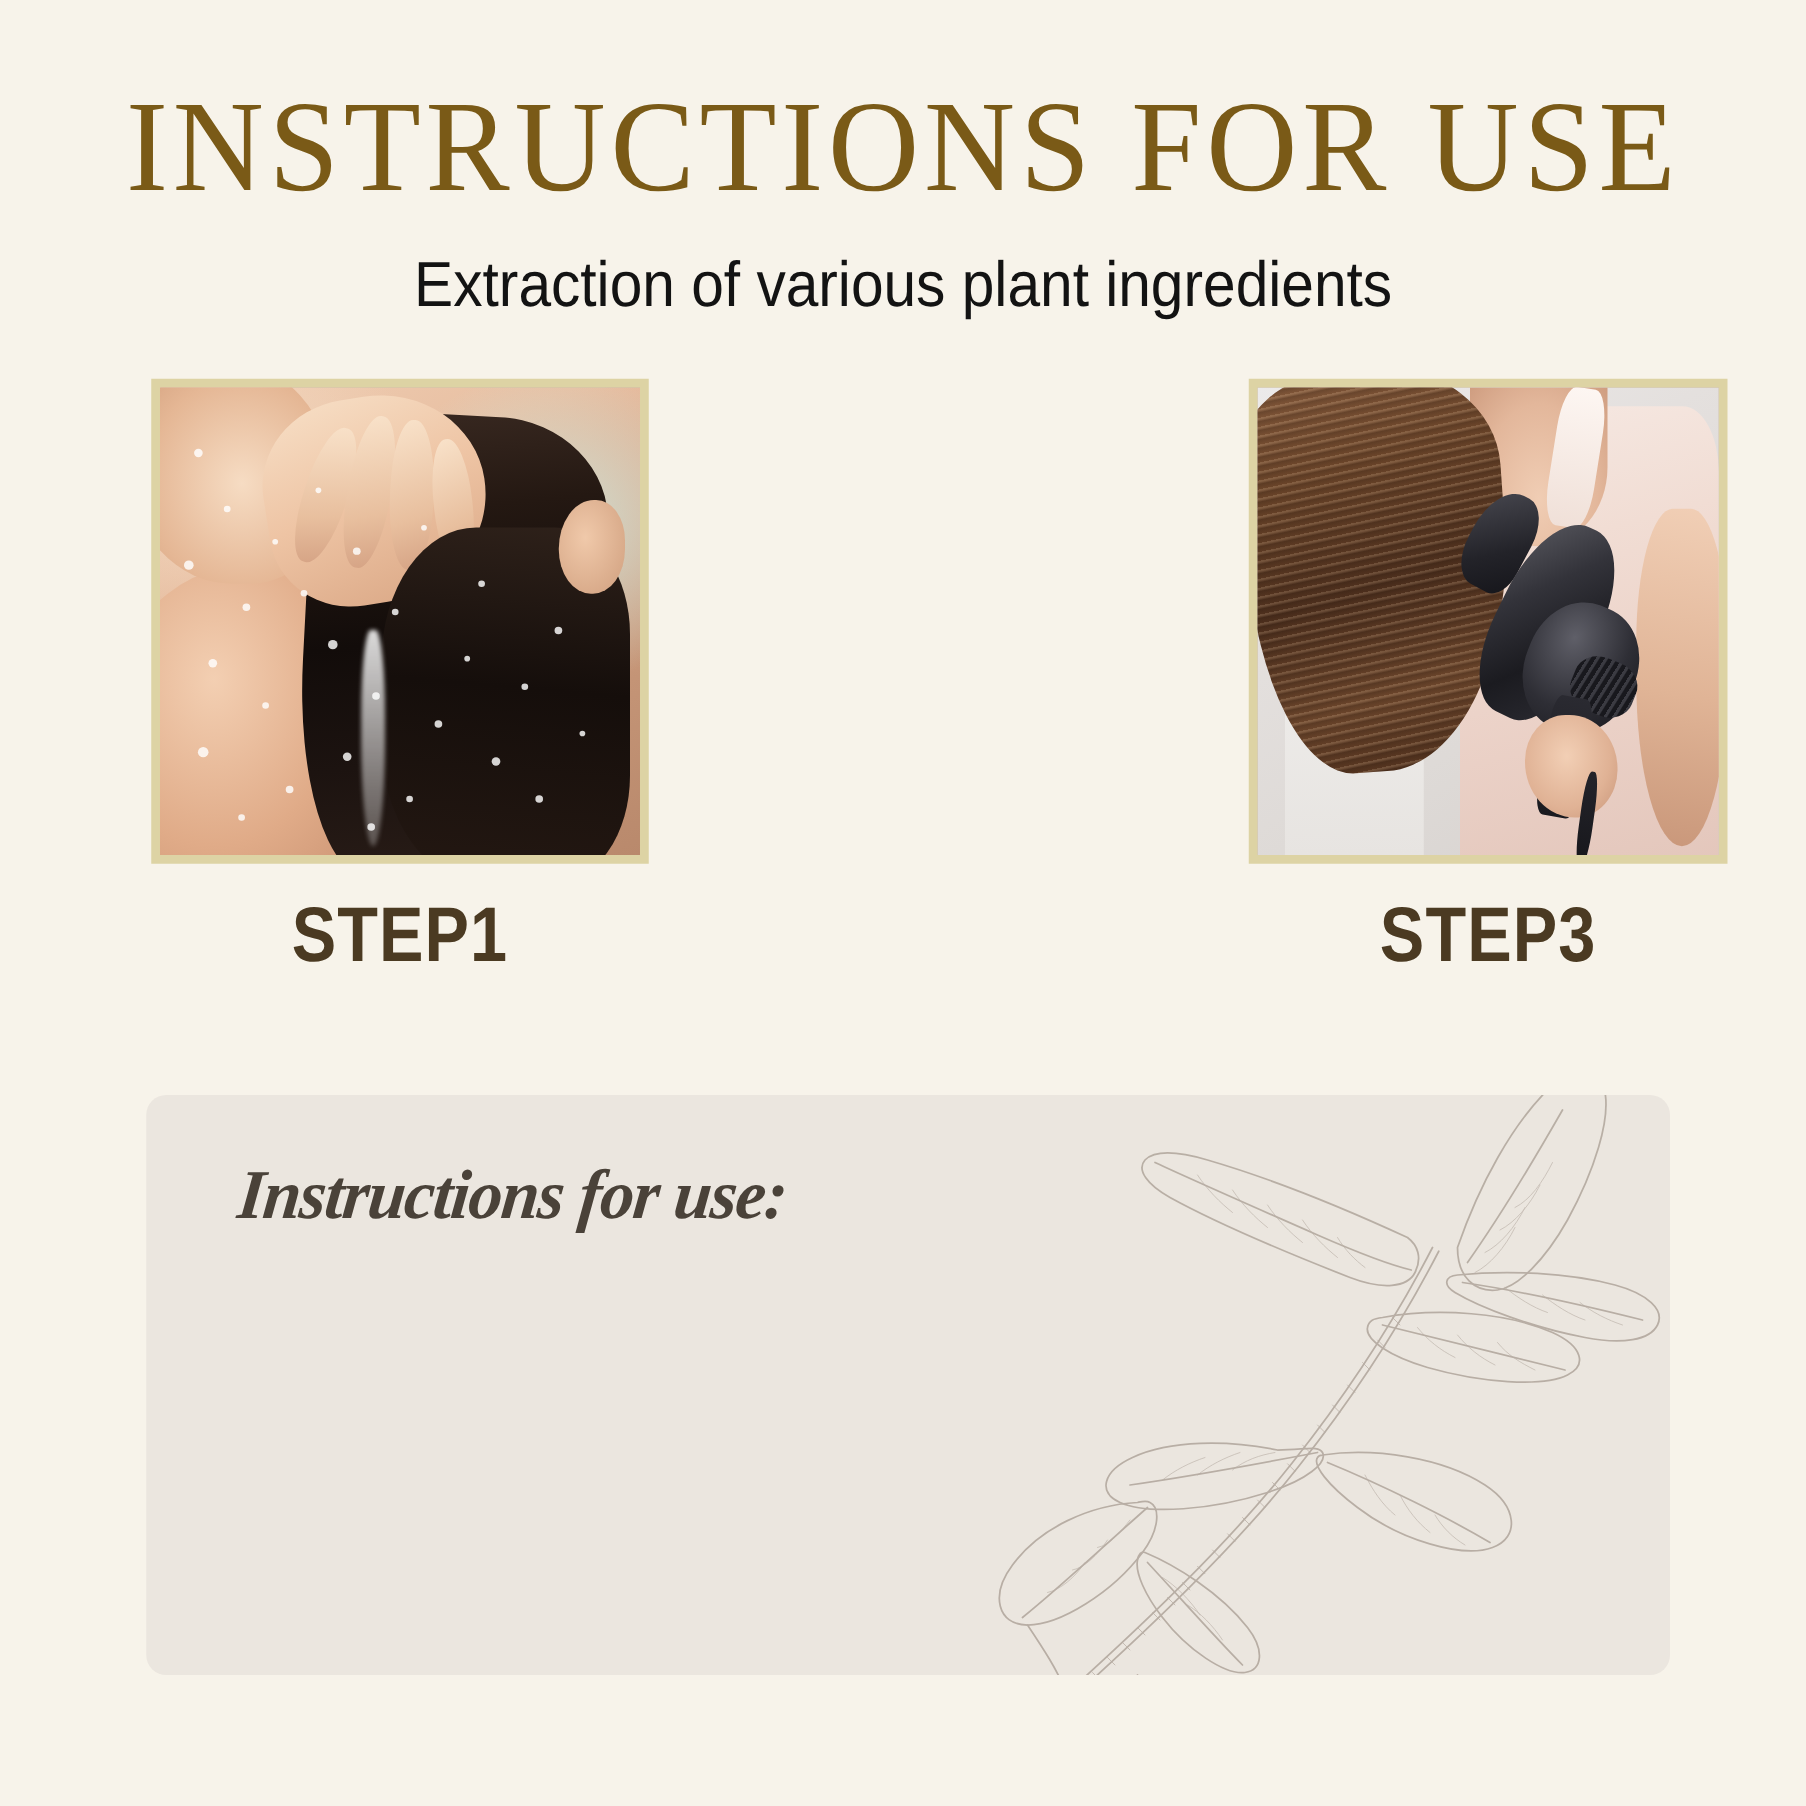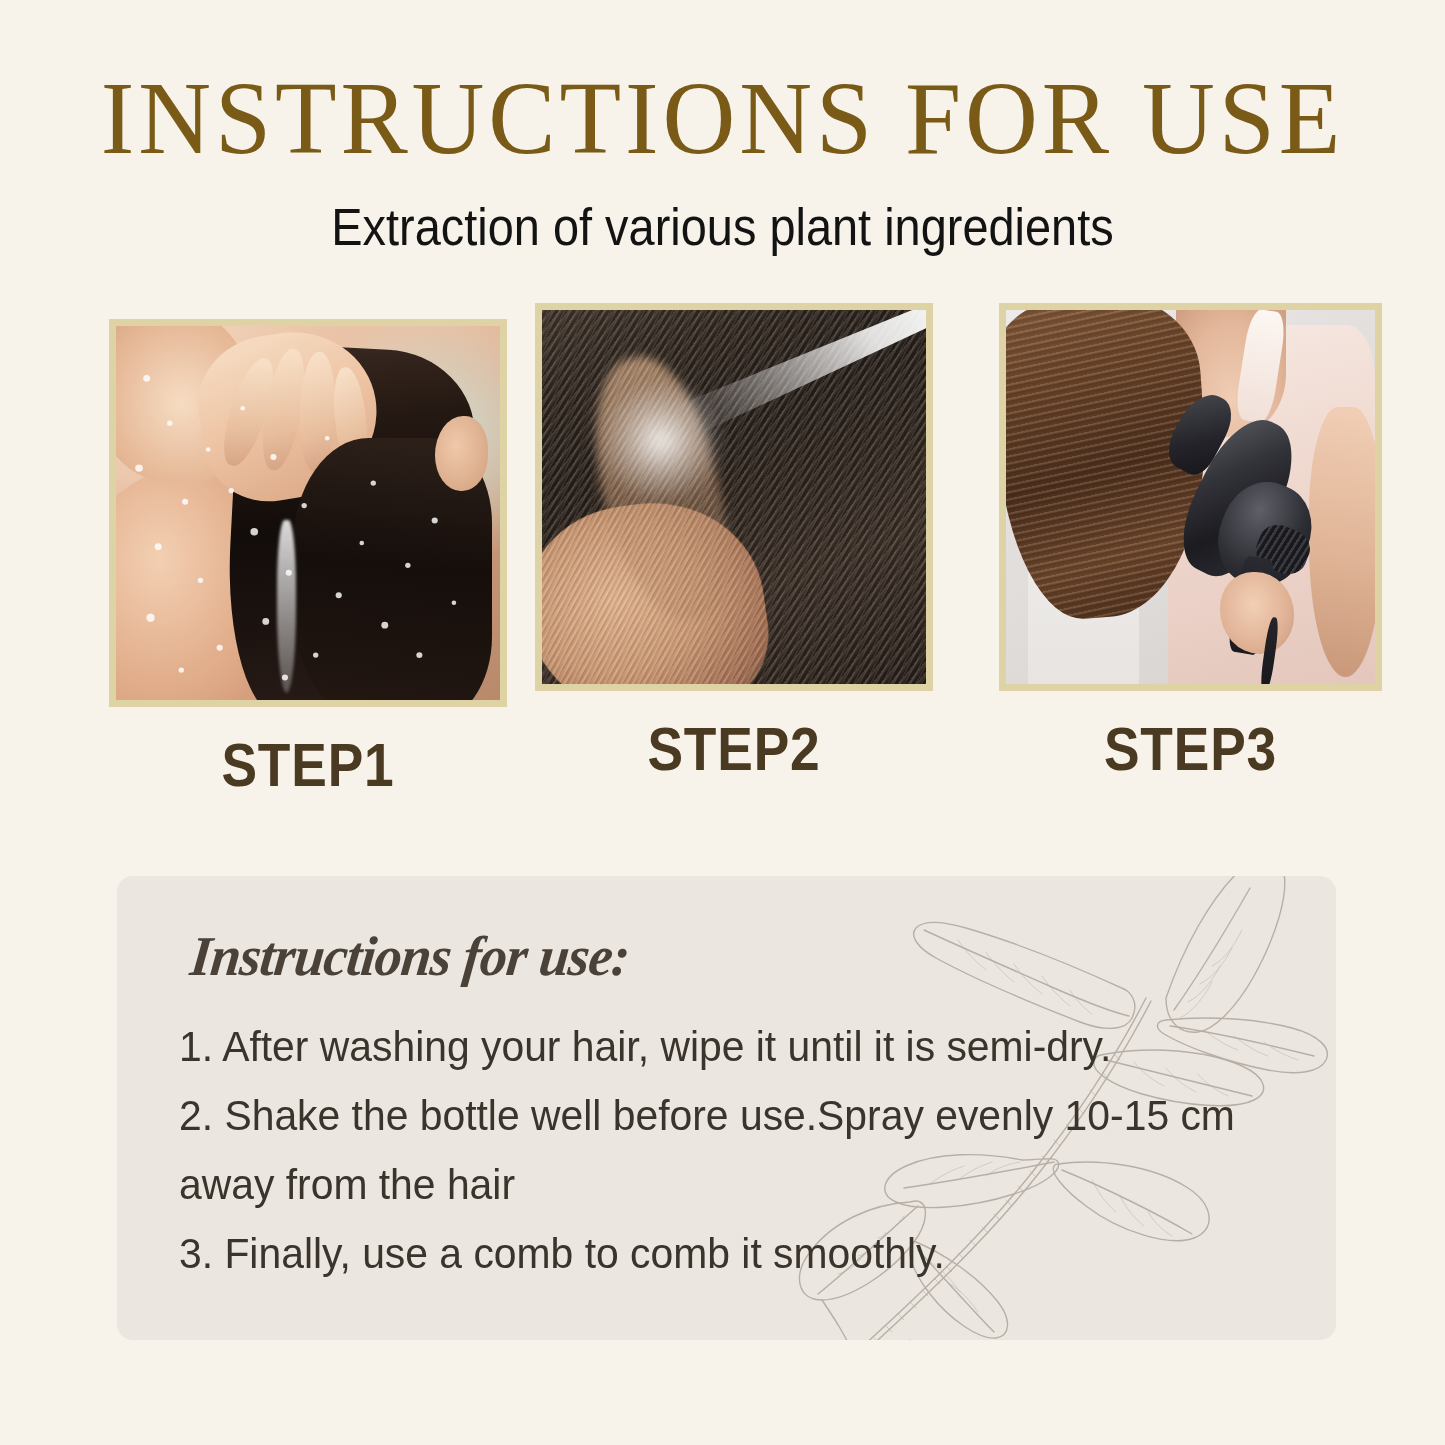--- a/index.html
+++ b/index.html
@@ -58,21 +58,21 @@
     top: 303px;
     width: 1232px;
     height: 390px;
   }
   .step-card {
     position: absolute;
     top: 0;
     width: 398px;
     height: 388px;
   }
-  .step-card.s1 { left: 4px; margin-top: 16px; }
+  .step-card.s1 { left: 16px; }
   .step-card.s2 { left: 430px; }
   .step-card.s3 { left: 850px; width: 383px; margin-left: 44px; }
 
   .photo-frame {
     position: absolute;
     inset: 0;
     background: #ddd3a4;
     padding: 7px;
     box-sizing: border-box;
   }
@@ -413,34 +413,20 @@
               <circle cx="67" cy="42" r="0.7"></circle>
             <circle cx="79" cy="88" r="0.8"></circle>
               <circle cx="44" cy="94" r="0.8"></circle>
           </g>
         </svg>
       </div>
     </div>
     <div class="step-caption">STEP1</div>
   </div>
 
-  <div class="step-card s2">
-    <div class="photo-frame">
-      <div class="photo">
-        <div class="p2-bg"></div>
-        <div class="p2-scalp"></div>
-        <div class="p2-part"></div>
-        <div class="p2-hairlines"></div>
-        <div class="p2-hairlines2"></div>
-        <div class="p2-spray-glow"></div>
-        <div class="p2-spray"></div>
-      </div>
-    </div>
-    <div class="step-caption">STEP2</div>
-  </div>
 
   <div class="step-card s3">
     <div class="photo-frame">
       <div class="photo">
         <div class="p3-bg"></div>
         <div class="p3-wall"></div>
         <div class="p3-plant"></div>
         <div class="p3-torso"></div>
         <div class="p3-skin-chest"></div>
         <div class="p3-shoulderR"></div>
@@ -568,20 +554,14 @@
         <path d="M236 414 C246 420 256 430 264 442"></path>
       </g>
 
       <path d="M108 430 C120 448 132 466 140 486"></path>
       <path d="M196 470 C190 480 186 490 184 500"></path>
     </g>
   </svg>
 
   <div class="panel-heading">Instructions for use:</div>
 
-  <div class="panel-lines">
-    <div class="panel-line">1. After washing your hair, wipe it until it is semi-dry.</div>
-    <div class="panel-line">2. Shake the bottle well before use.Spray evenly 10-15 cm</div>
-    <div class="panel-line">away from the hair</div>
-    <div class="panel-line">3. Finally, use a comb to comb it smoothly.</div>
-  </div>
 
 </div>
 
 </body></html>

